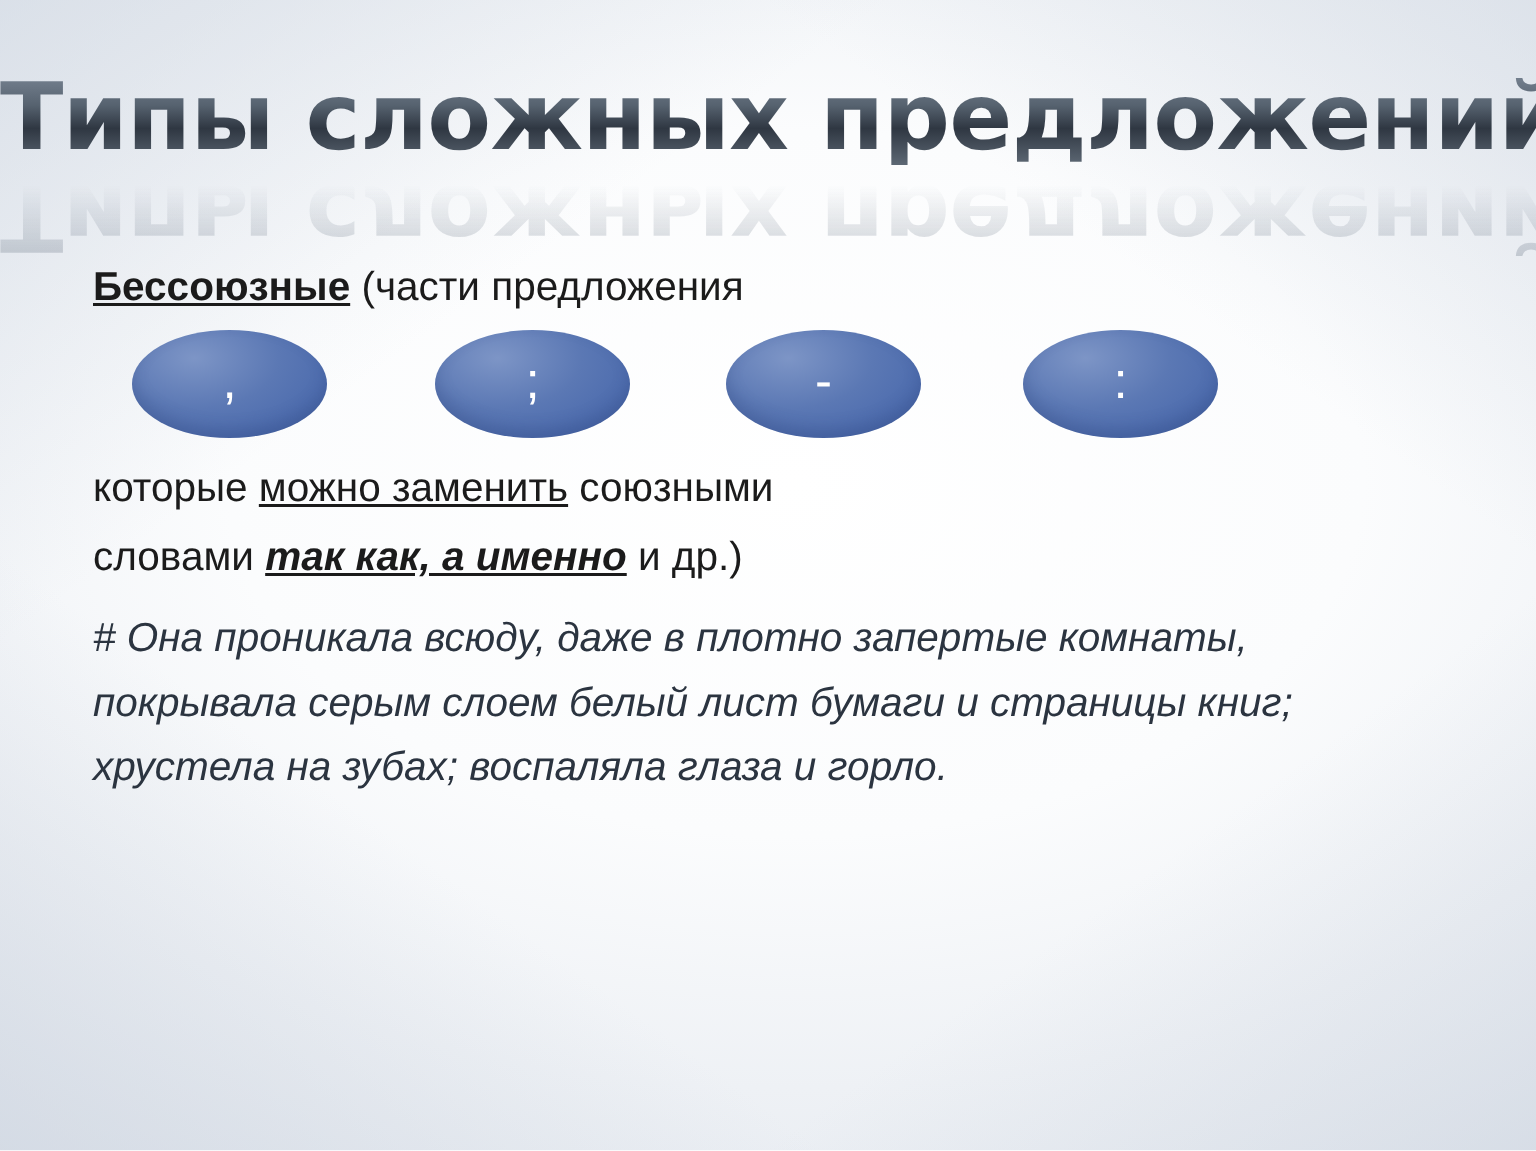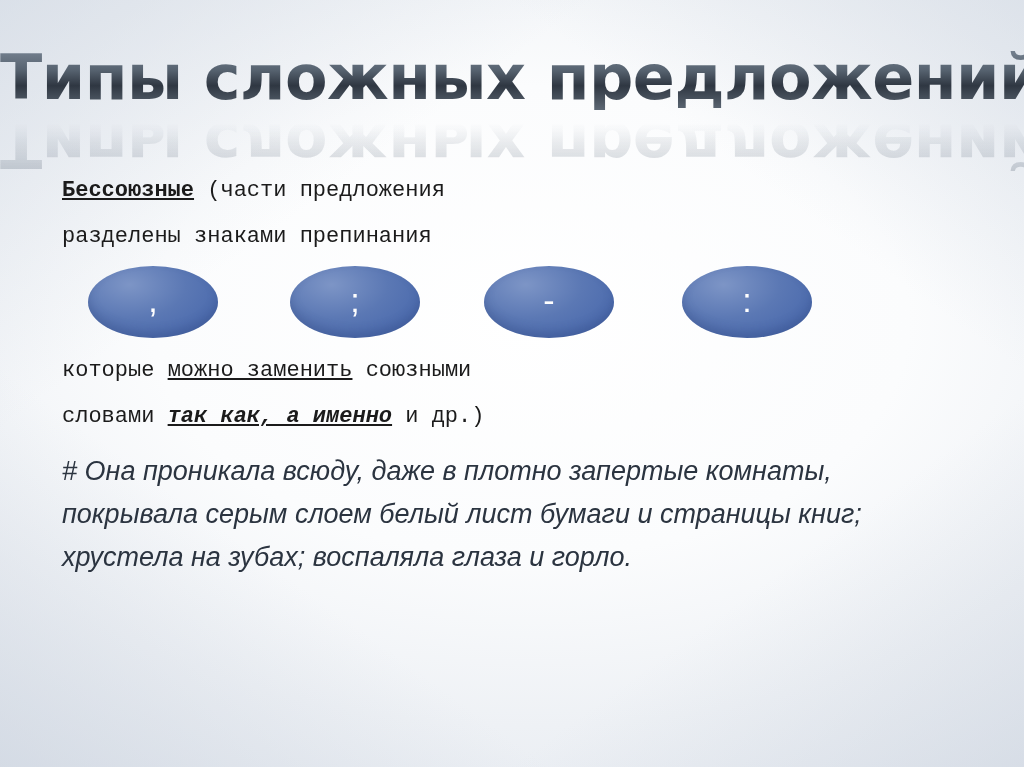--- a/index.html
+++ b/index.html
@@ -76,22 +76,22 @@
 
   .body {
     position: absolute;
     left: 62px;
     top: 168px;
     width: 900px;
     z-index: 2;
   }
 
   .para1 {
-    font-family: Liberation Mono, monospace;
-    font-size: 22px;
+    font-family: Liberation Sans, sans-serif;
+    font-size: 27px;
     line-height: 46px;
     color: #1b1b1b;
   }
   .para1 .u {
     text-decoration: underline;
     font-weight: bold;
   }
   .para1 .ui {
     text-decoration: underline;
     margin-top: 18px;
@@ -154,21 +154,20 @@
 
   <div class="title-wrap">
     <div class="title">Типы сложных предложений</div>
     <div class="title-reflection">Типы сложных предложений</div>
   </div>
 
   <div class="body">
 
     <div class="para1">
       <div class="line-a"><span class="u">Бессоюзные</span><span> (части предложения</span></div>
-      <div class="line-b">разделены знаками препинания</div>
     </div>
 
     <div class="ellipse-row">
       <div class="ellipse e1">
           <span>,</span>
         </div>
       <div class="ellipse e2">
           <span>;</span>
         </div>
       <div class="ellipse e3">

